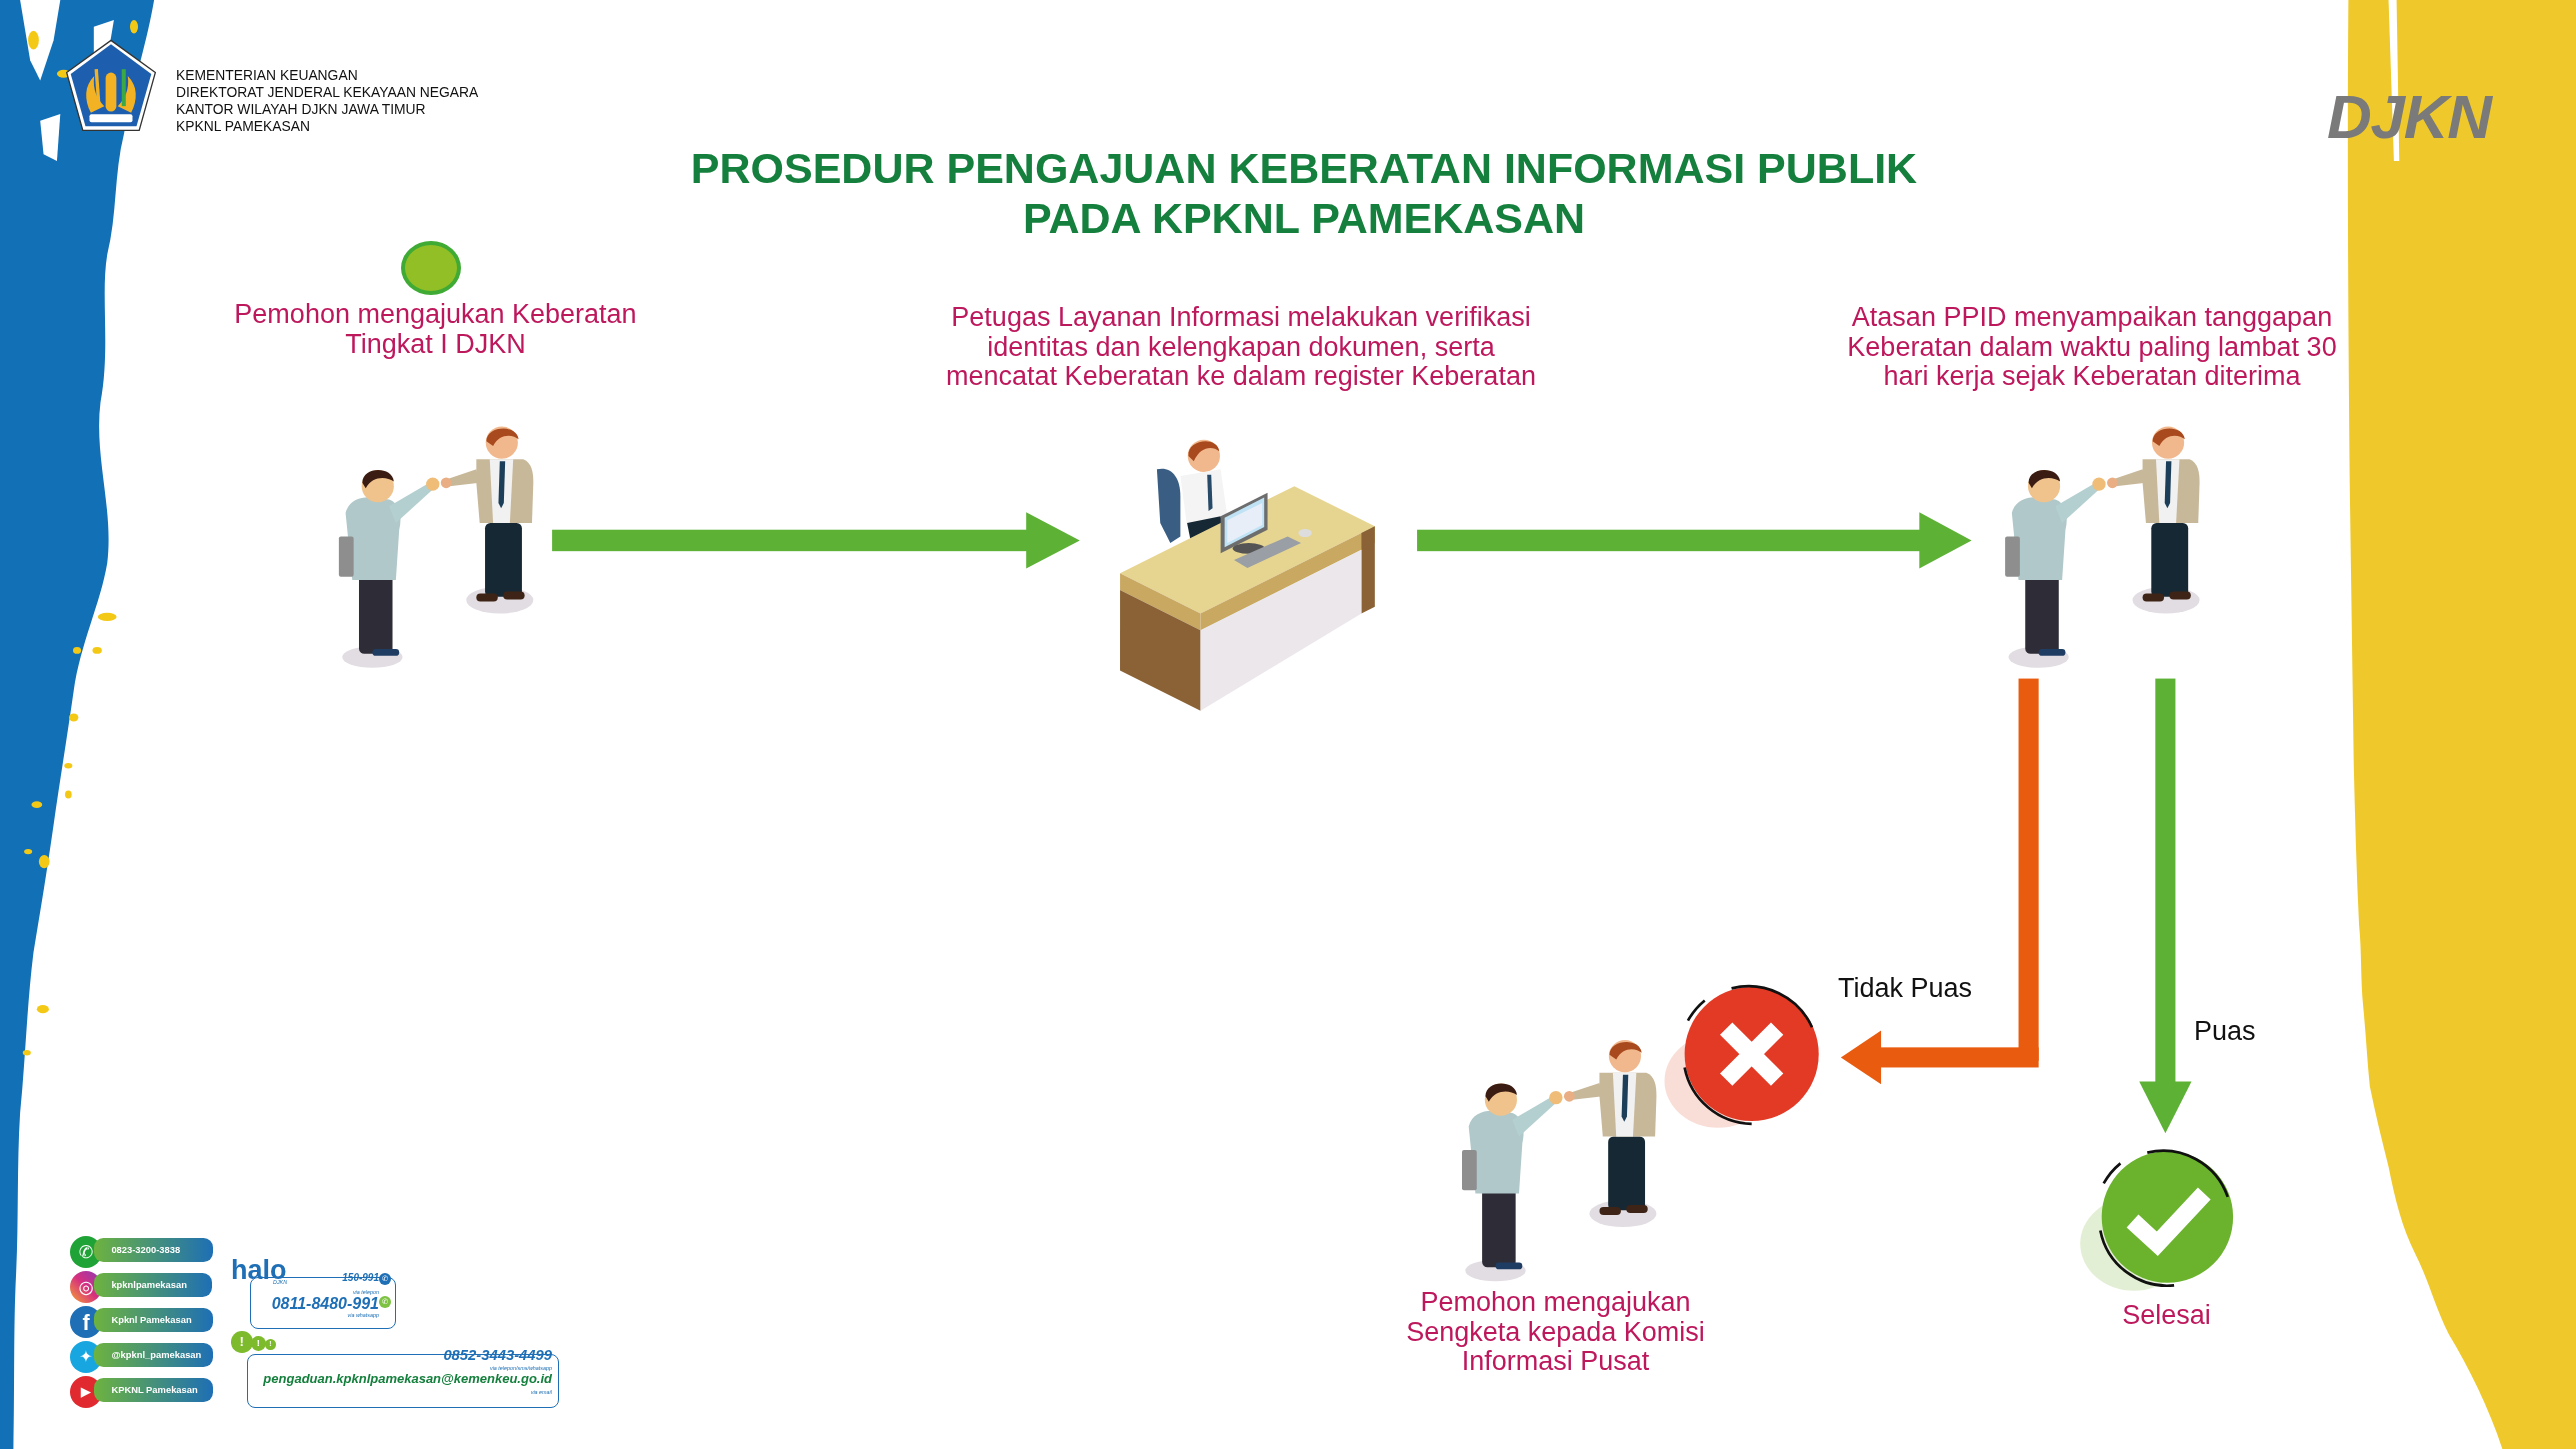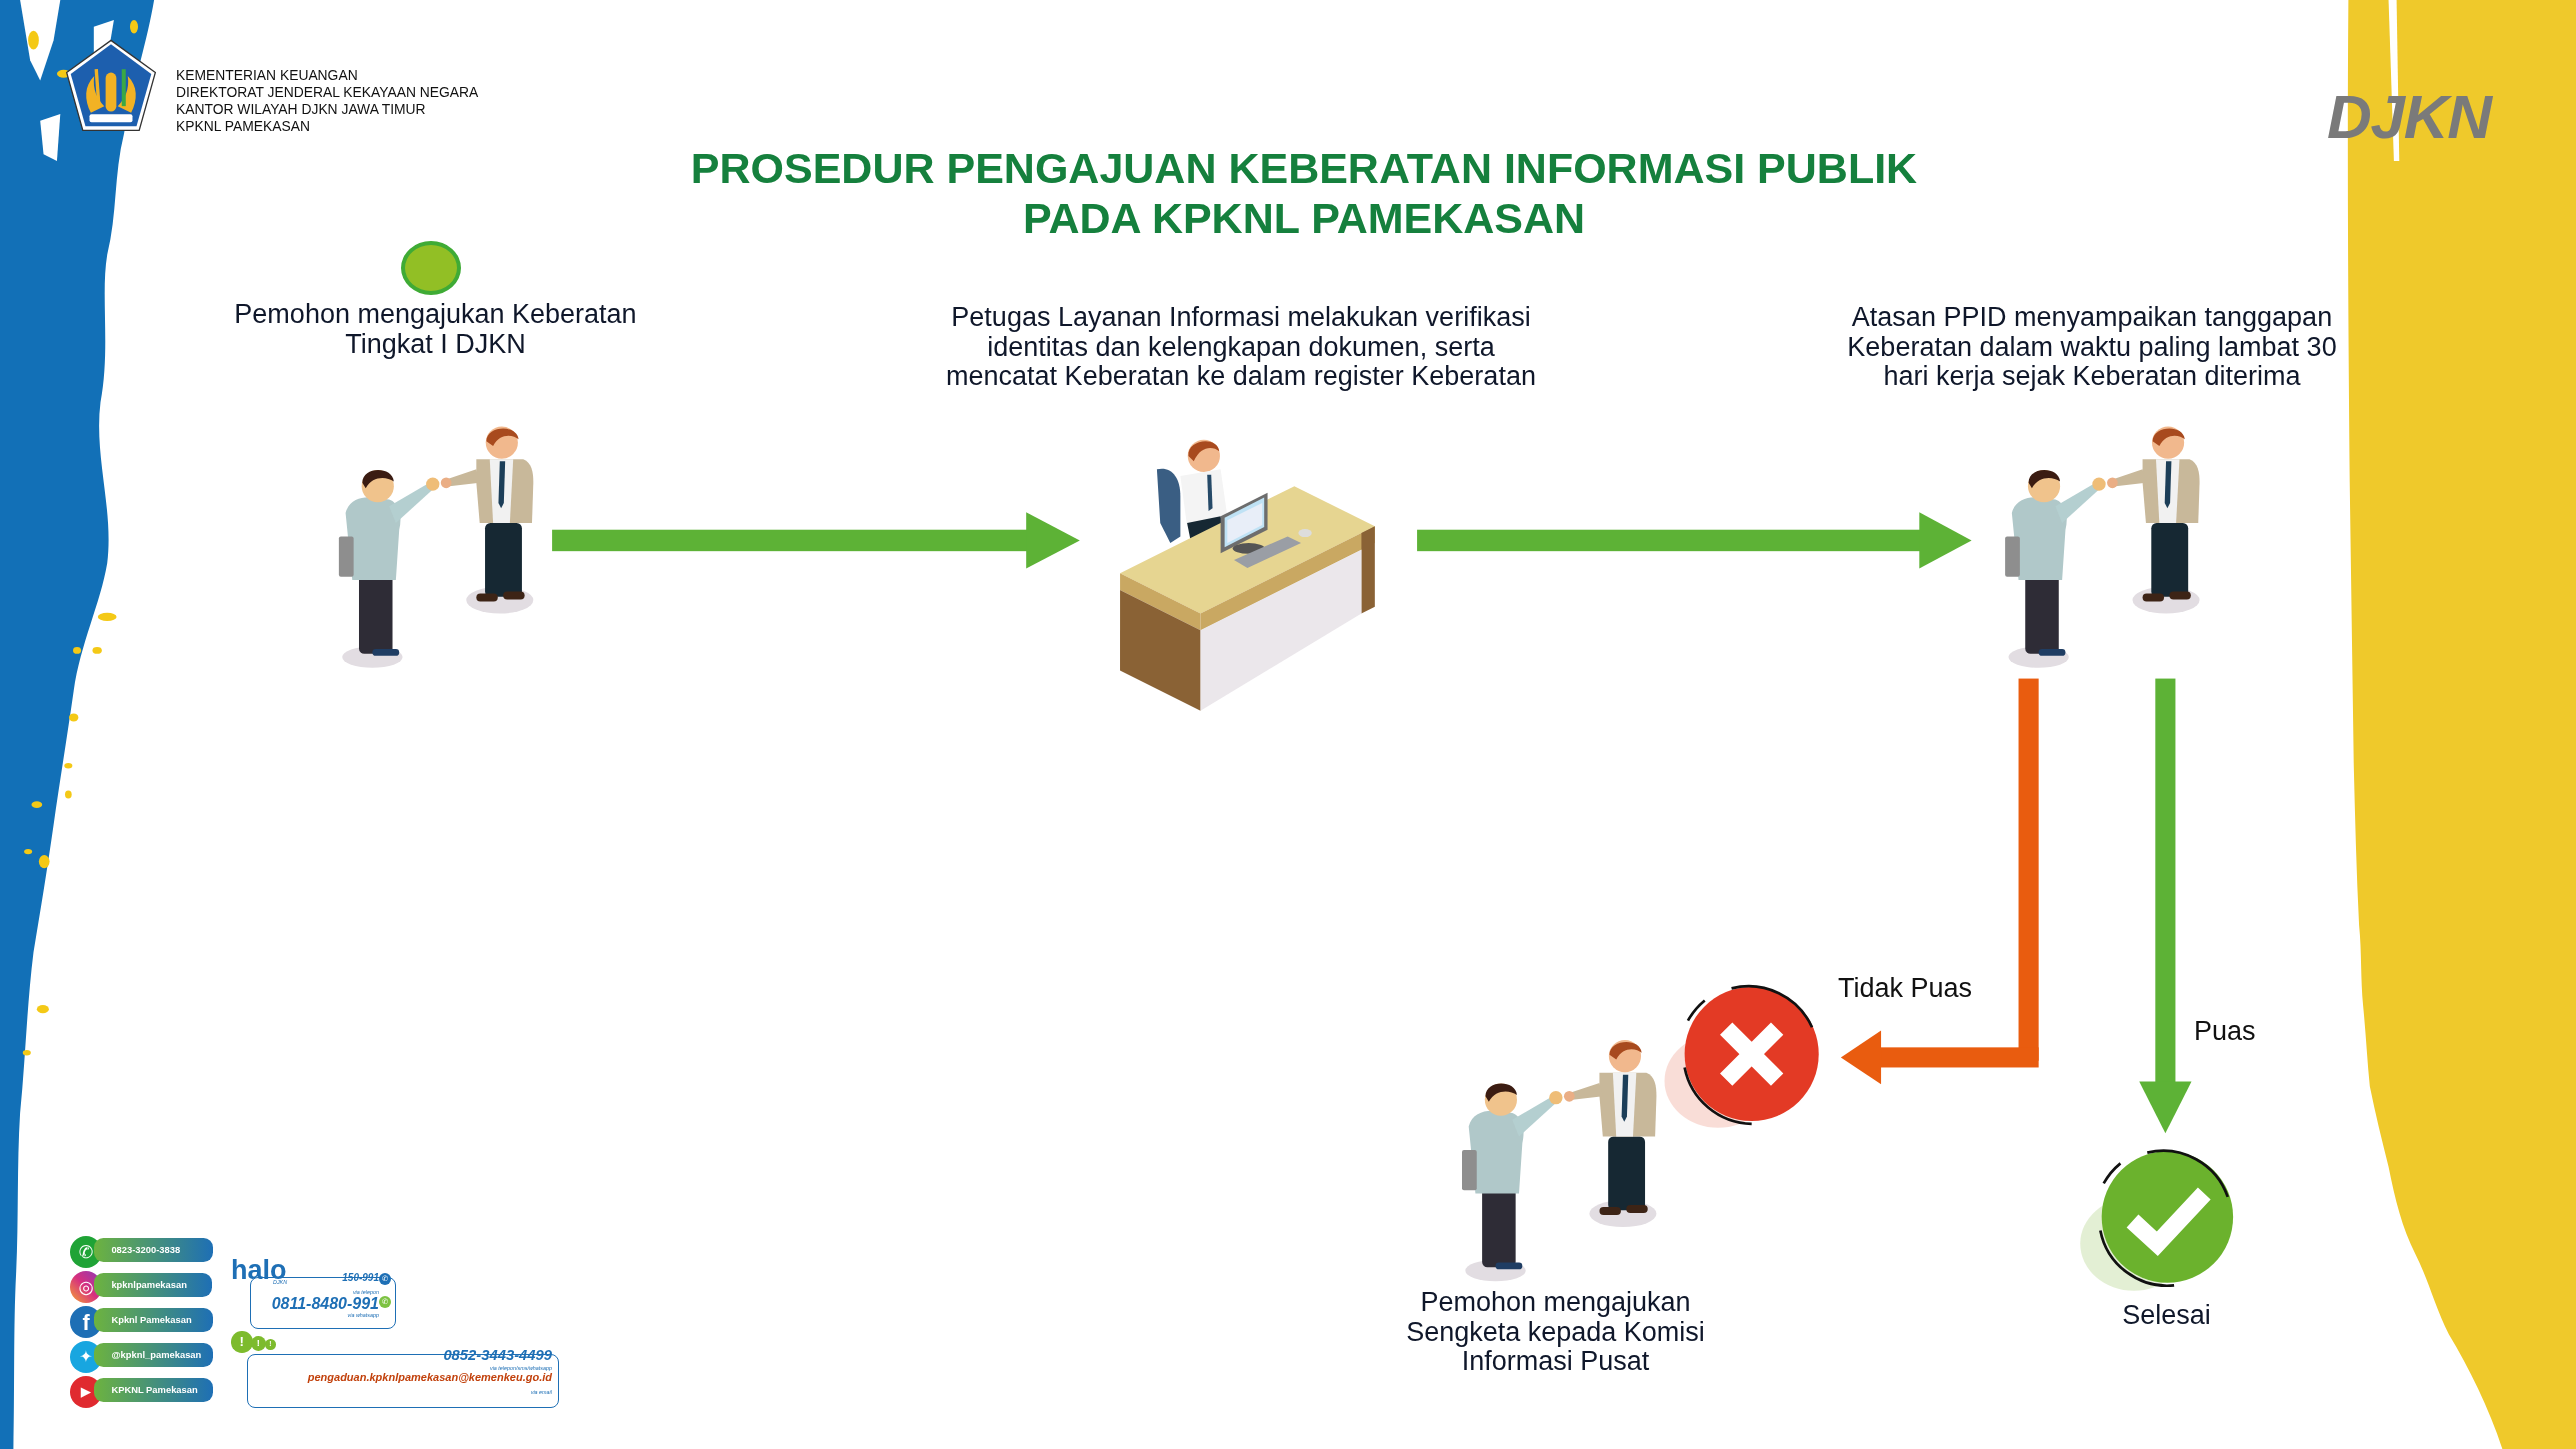--- a/index.html
+++ b/index.html
@@ -8,21 +8,21 @@
   
   #left-border { left:0; top:0; width:201px; height:1449px; }
   #right-border { right:0; top:0; width:241px; height:1449px; }
   
   #org-logo { left:64px; top:39px; width:94px; height:94px; }
   #org-text { left:176px; top:66px; font-size:15.4px; line-height:17px; color:#111; font-family:"Liberation Sans", sans-serif; transform:scaleX(0.9); transform-origin:left top; }
   #org-text div { white-space:nowrap; }
   #djkn-logo { left:2327px; top:86px; font-family:"Liberation Sans", sans-serif; font-weight:bold; font-style:italic; font-size:62px; color:#7a7a7a; letter-spacing:-1.3px; line-height:62px; }
   #title { left:0; width:2576px; top:143px; text-align:center; font-weight:bold; font-size:43px; line-height:50px; color:#15803d;padding-left:16px; }
   #title div { white-space:nowrap; }
-  .step-text { text-align:center; font-size:27px; line-height:29.5px; color:#0f172a; white-space:nowrap; }
+  .step-text { text-align:center; font-size:27px; line-height:29.5px; color:#be185d; white-space:nowrap; }
   #start-dot { left:401px; top:241px; width:60px; height:54px; border-radius:50%; background:#92bf25; border:4.7px solid #3fab35; box-sizing:border-box; }
   #step1-text { left:154px; top:300px; width:563px; }
   #step2-text { left:832px; top:303px; width:818px; }
   #step3-text { left:1750px; top:303px; width:684px; }
   #result-bad-text { left:1341px; top:1288px; width:429px; }
   #result-good-text { left:2066px; top:1301px; width:201px; }
   .branch-label { font-size:27px; line-height:29.5px; color:#111; white-space:nowrap; }
   #label-tidak-puas { left:1838px; top:974px; }
   #label-puas { left:2194px; top:1017px; }
   svg { overflow:visible; }
@@ -264,16 +264,16 @@
 
 <div class="abs" style="left:231px;top:1331px;width:329px;height:74px;">
   <div style="position:absolute;left:0;top:0;width:54px;height:27px;">
     <div style="position:absolute;left:0;top:0;width:21.5px;height:21.5px;border-radius:50%;background:#7dbb2d;color:#fff;font-weight:bold;font-size:13.4px;line-height:21.5px;text-align:center;">!</div>
     <div style="position:absolute;left:20px;top:5.4px;width:14.8px;height:14.8px;border-radius:50%;background:#7dbb2d;color:#fff;font-weight:bold;font-size:9.4px;line-height:14.8px;text-align:center;">!</div>
     <div style="position:absolute;left:34px;top:8px;width:10.7px;height:10.7px;border-radius:50%;background:#7dbb2d;color:#fff;font-weight:bold;font-size:6.7px;line-height:10.7px;text-align:center;">!</div>
   </div>
   <div style="position:absolute;left:16px;top:23px;width:312px;height:54px;border:1.3px solid #1e6fb5;border-radius:8px;box-sizing:border-box;"></div>
   <div style="position:absolute;right:8px;top:16px;font-size:14.8px;font-weight:bold;font-style:italic;color:#1e6fb5;">0852-3443-4499</div>
   <div style="position:absolute;right:8px;top:34px;font-size:5.4px;font-style:italic;color:#1e6fb5;">via telepon/sms/whatsapp</div>
-  <div style="position:absolute;right:8px;top:40px;font-size:11px;font-weight:bold;font-style:italic;color:#c2410c;white-space:nowrap;">pengaduan.kpknlpamekasan@kemenkeu.go.id</div>
+  <div style="position:absolute;right:8px;top:40px;font-size:13px;font-weight:bold;font-style:italic;color:#15803d;white-space:nowrap;">pengaduan.kpknlpamekasan@kemenkeu.go.id</div>
   <div style="position:absolute;right:8px;top:58px;font-size:5.4px;font-style:italic;color:#1e6fb5;">via email</div>
 </div>
 
 
 </body></html>

